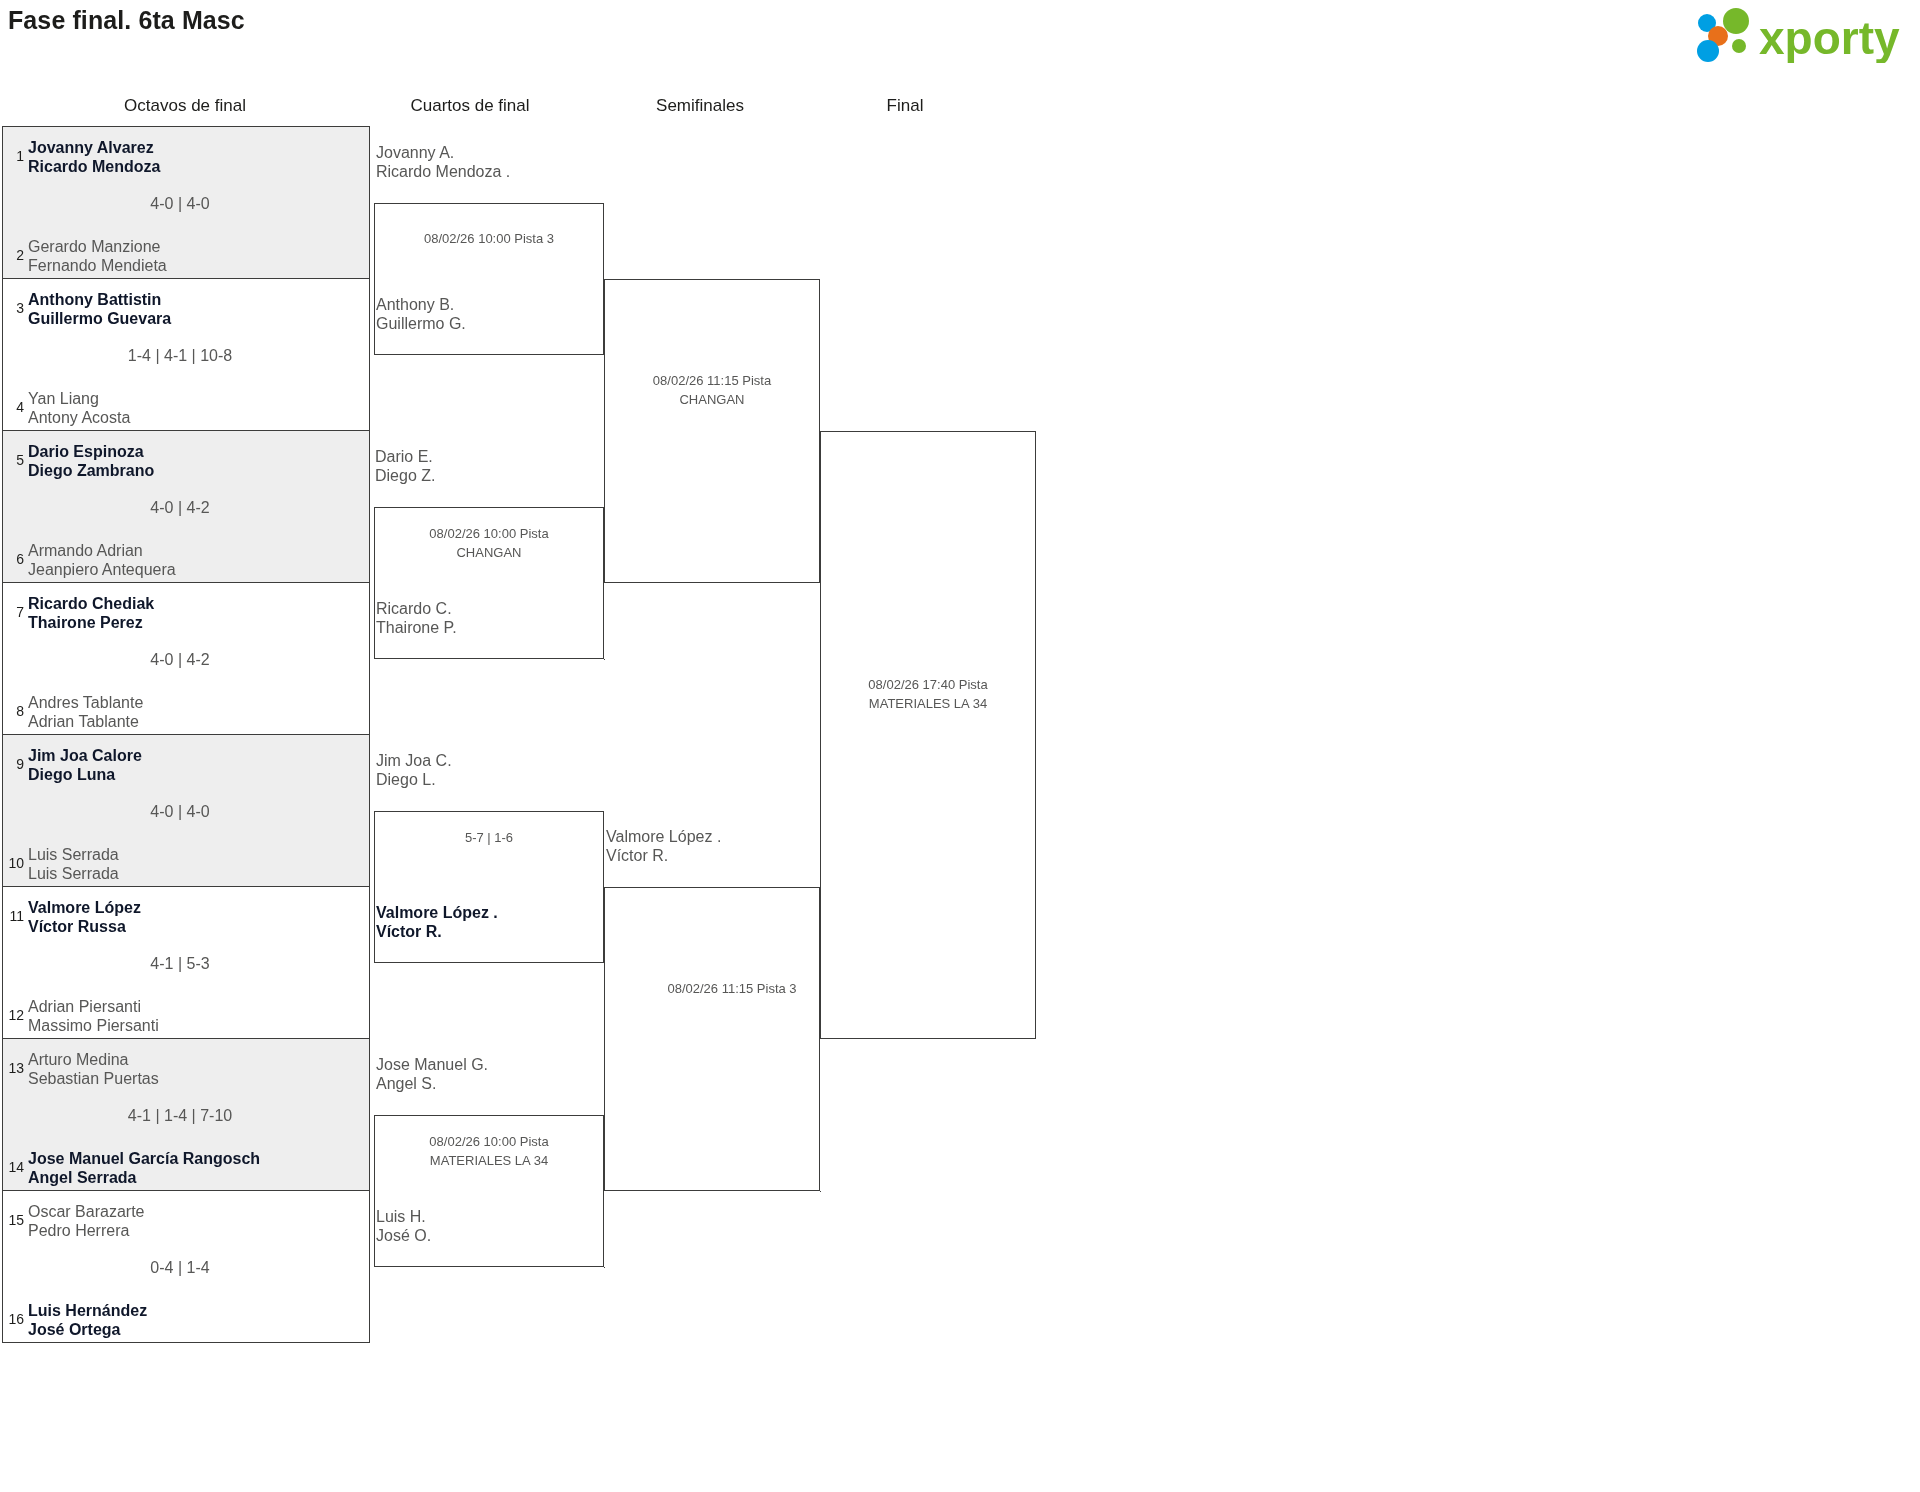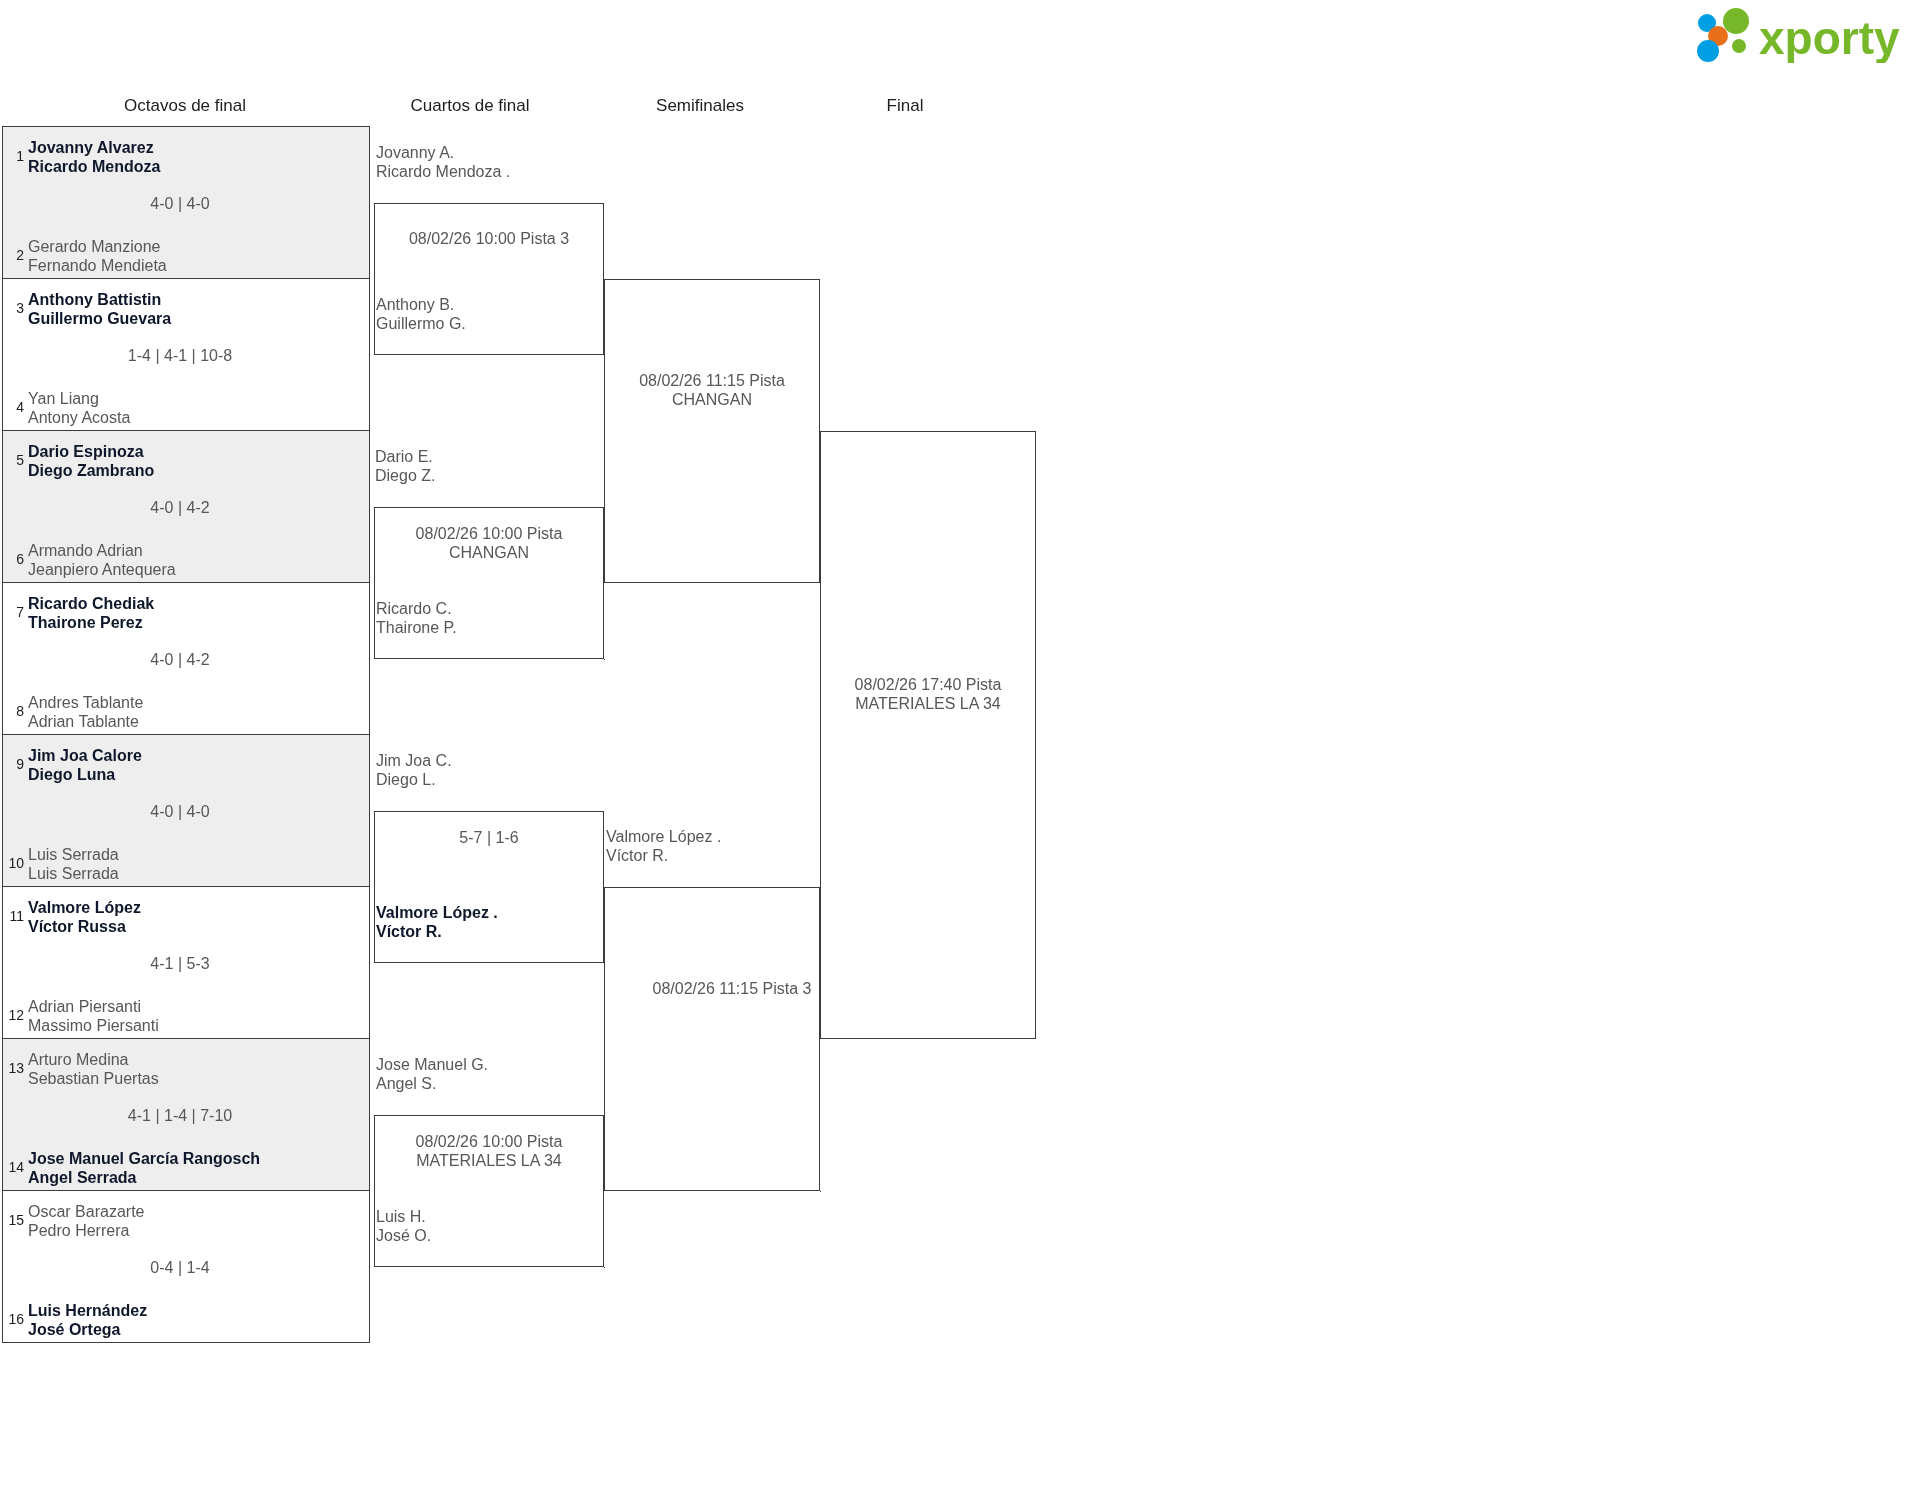--- a/index.html
+++ b/index.html
@@ -53,31 +53,32 @@
   }
   .team.win { color: #0f172a; font-weight: bold; }
   .team .ln { display: block; }
 
   .score {
     position: absolute; font-size: 16px; line-height: 19px; color: #575756;
     white-space: nowrap; text-align: center;
   }
 
   .matchinfo {
-    position: absolute; font-size: 16px; line-height: 19px; color: #575756;
+    position: absolute; font-size: 13px; line-height: 19px; color: #575756;
     text-align: center; white-space: pre-line;
   }
   .hline { position: absolute; height: 1px; background: #3c3c3b; }
 </style>
 </head>
 <body>
 
 <div id="root">
 
   <div class="title-block">
+    <div class="title-line2">Fase final. 6ta Masc</div>
   </div>
 
   <div class="logo">
     <svg width="220" height="56" viewBox="0 0 220 56" xmlns="http://www.w3.org/2000/svg">
       <circle cx="22" cy="16" r="9" fill="#009fe3"></circle>
       <circle cx="51" cy="14" r="13" fill="#76b82a"></circle>
       <circle cx="33" cy="29" r="10" fill="#e8701a"></circle>
       <circle cx="23" cy="44" r="11" fill="#009fe3"></circle>
       <circle cx="54" cy="39" r="7" fill="#76b82a"></circle>
       <text x="74" y="47" font-family="'Liberation Sans', sans-serif" font-size="46" font-weight="bold" fill="#76b82a">xporty</text>

